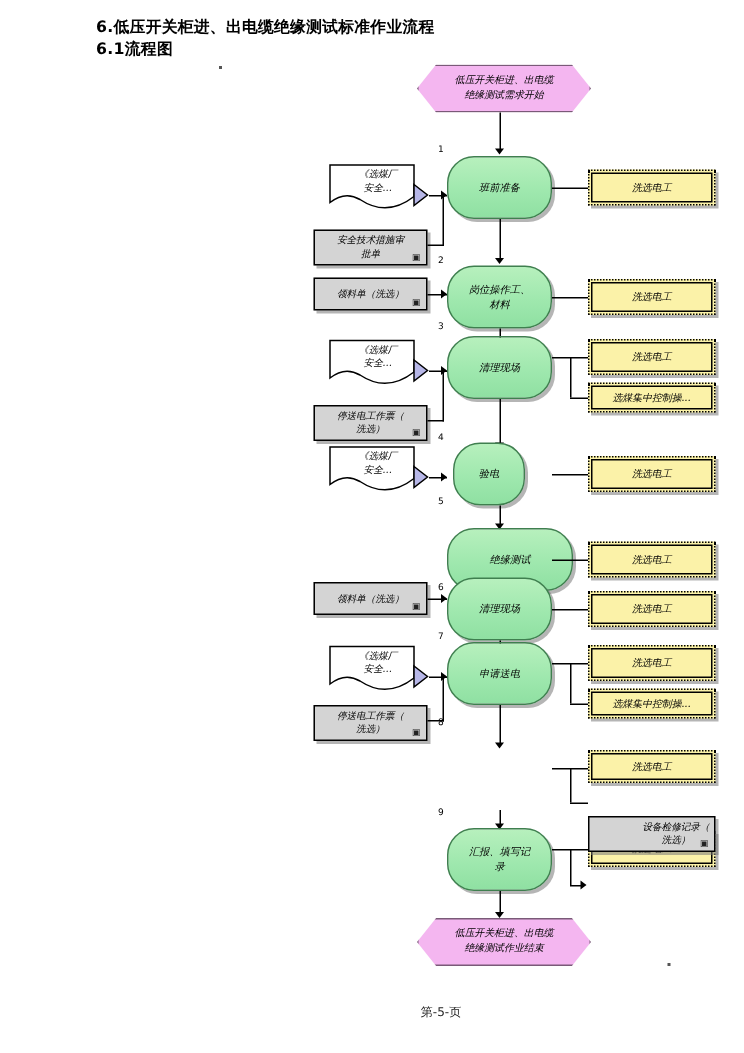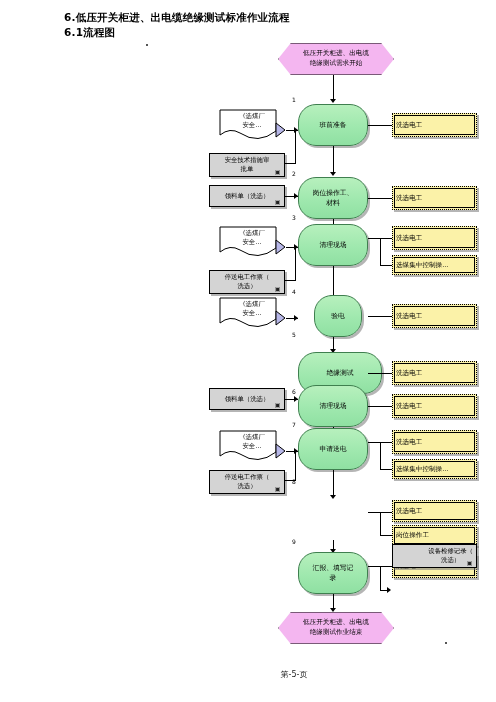--- a/index.html
+++ b/index.html
@@ -20,21 +20,21 @@
   .stray-dot{position:absolute;left:100px;top:44px;width:2px;height:2px;background:#555;}
   .stray-dot2{position:absolute;left:399px;top:642px;width:2px;height:2px;background:#555;}
 
   
   .footer{
     position:absolute;left:0;top:669px;width:496px;text-align:center;
     font-size:8px;color:#222;
   }
 
   
-  .node{position:absolute;box-sizing:border-box;}
+  .node{position:absolute;box-sizing:border-box;font-style:italic;}
 
   
   .hex{
     background:#f4b6f0;border:1px solid #7a5a78;
     display:flex;align-items:center;justify-content:center;
     text-align:center;color:#000;font-size:6.6px;line-height:1.45;
     clip-path:polygon(11% 0,89% 0,100% 50%,89% 100%,11% 100%,0 50%);
     padding:0 12px;
     filter:drop-shadow(2px 2px 0 rgba(120,120,120,.55));
   }
@@ -44,21 +44,21 @@
     background:linear-gradient(180deg,#b7f0bd 0%,#9fe8ae 55%,#8fe0a2 100%);
     border:1px solid #3f7f4f;border-radius:18px;
     display:flex;align-items:center;justify-content:center;text-align:center;
     color:#000;font-size:6.8px;line-height:1.5;padding:0 5px;
     box-shadow:2px 2px 0 rgba(120,120,120,.55);
   }
 
   
   .role{
     background:#fbf2a8;border:1px dotted #000;
-    display:flex;align-items:center;text-align:center;
+    display:flex;align-items:center;justify-content:center;text-align:center;
     color:#000;font-size:6.6px;line-height:1.35;padding:0 3px;
     box-shadow:2px 2px 0 rgba(120,120,120,.55);
   }
   .role::before{
     content:"";position:absolute;left:1px;top:1px;right:1px;bottom:1px;
     border:1px solid #000;pointer-events:none;
   }
 
   
   .rec{
@@ -192,21 +192,21 @@
 洗选）</span>
     <span class="stamp">▣</span>
   </div>
   <div class="ln hl" style="left:239px;top:280px;width:11px;"></div>
   <div class="ln vl" style="left:249px;top:248px;height:33px;"></div>
 
   <div class="ln vl" style="left:287px;top:266px;height:31px;"></div>
   <div class="arrow-d" style="left:284px;top:295px;"></div>
   <div class="num" style="left:246px;top:288px;">4</div>
 
-  <div class="node proc" style="left:268px;top:295px;width:48px;height:42px;">
+  <div class="node proc" style="left:256px;top:295px;width:48px;height:42px;">
     <span style="white-space:pre-line;">验电</span>
   </div>
   <div class="ln hl" style="left:322px;top:316px;width:24px;"></div>
   <div class="node role" style="left:346px;top:304px;width:85px;height:24px;">
     <span>洗选电工</span>
   </div>
 
   <div class="node sdoc" style="left:172px;top:297px;width:68px;height:36px;">
     <svg width="68" height="36" viewBox="0 0 68 36">
       <path d="M2,1 H58 L58,22 Q40,36 22,24 Q12,18 2,26 Z" fill="#ffffff" stroke="#000" stroke-width="1"></path>
@@ -288,23 +288,20 @@
   <div class="ln vl" style="left:287px;top:470px;height:27px;"></div>
   <div class="arrow-d" style="left:284px;top:495px;"></div>
   <div class="num" style="left:246px;top:478px;">8</div>
 
   <div class="ln hl" style="left:322px;top:512px;width:24px;"></div>
   <div class="node role" style="left:346px;top:500px;width:85px;height:22px;">
     <span>洗选电工</span>
   </div>
   <div class="ln vl" style="left:334px;top:512px;height:23px;"></div>
   <div class="ln hl" style="left:334px;top:535px;width:12px;"></div>
-  <div class="node role" style="left:346px;top:525px;width:85px;height:21px;">
-    <span>岗位操作工</span>
-  </div>
 
   <div class="ln vl" style="left:287px;top:540px;height:11px;"></div>
   <div class="arrow-d" style="left:284px;top:549px;"></div>
   <div class="num" style="left:246px;top:538px;">9</div>
 
   <div class="node proc" style="left:252px;top:552px;width:70px;height:42px;">
     <span style="white-space:pre-line;">汇报、填写记
 录</span>
   </div>
   <div class="ln hl" style="left:322px;top:566px;width:24px;"></div>

